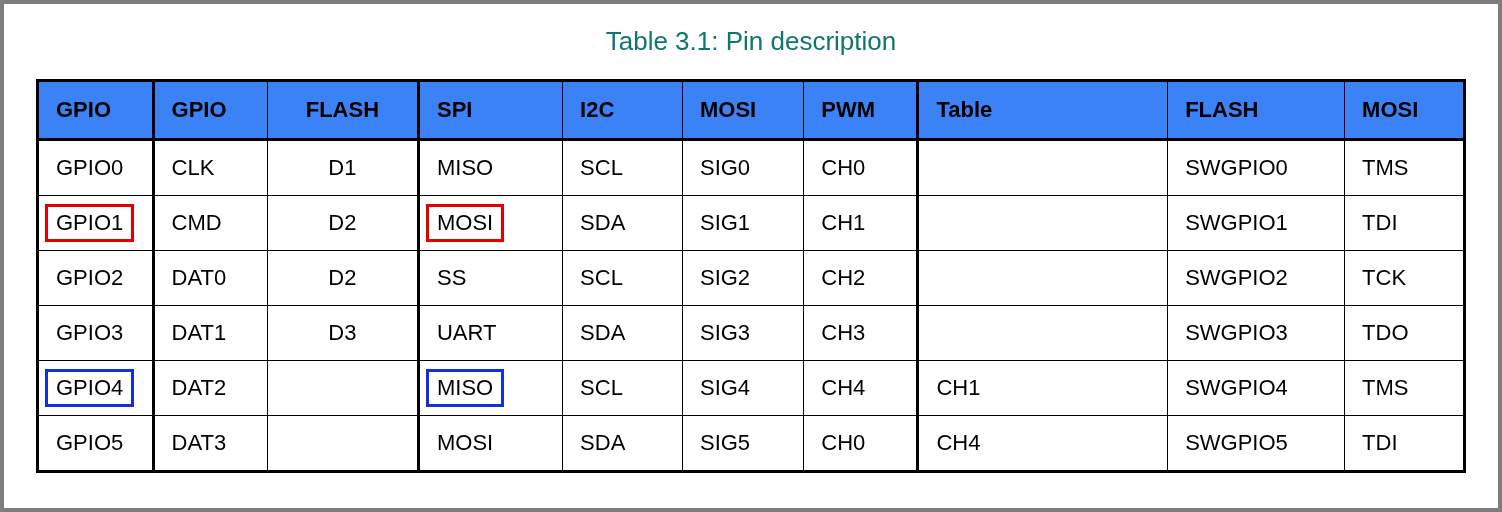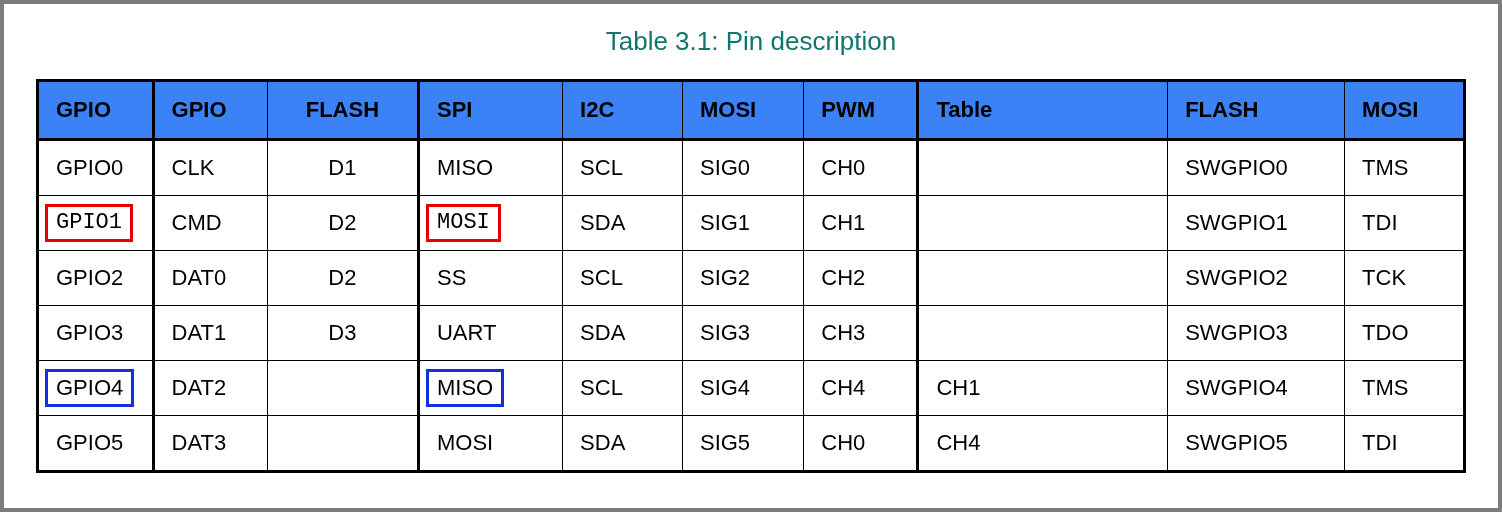--- a/index.html
+++ b/index.html
@@ -82,21 +82,21 @@
     box-sizing: border-box;
     margin: 5px 6px;
     padding: 4px 8px;
     border: 3px solid transparent;
     line-height: 1.1;
     min-width: 72px;
   }
   th .cell {
     font-weight: bold;
   }
-  .hl-red  { border-color: #e50000; font-family: Liberation Mono, monospace; }
+  .hl-red  { border-color: #e50000; }
   .hl-blue { border-color: #102fe0; }
 </style>
 </head>
 <body>
 
 <div class="frame">
   <div class="caption">Table 3.1: Pin description</div>
 
   <table class="pin">
     <colgroup>

